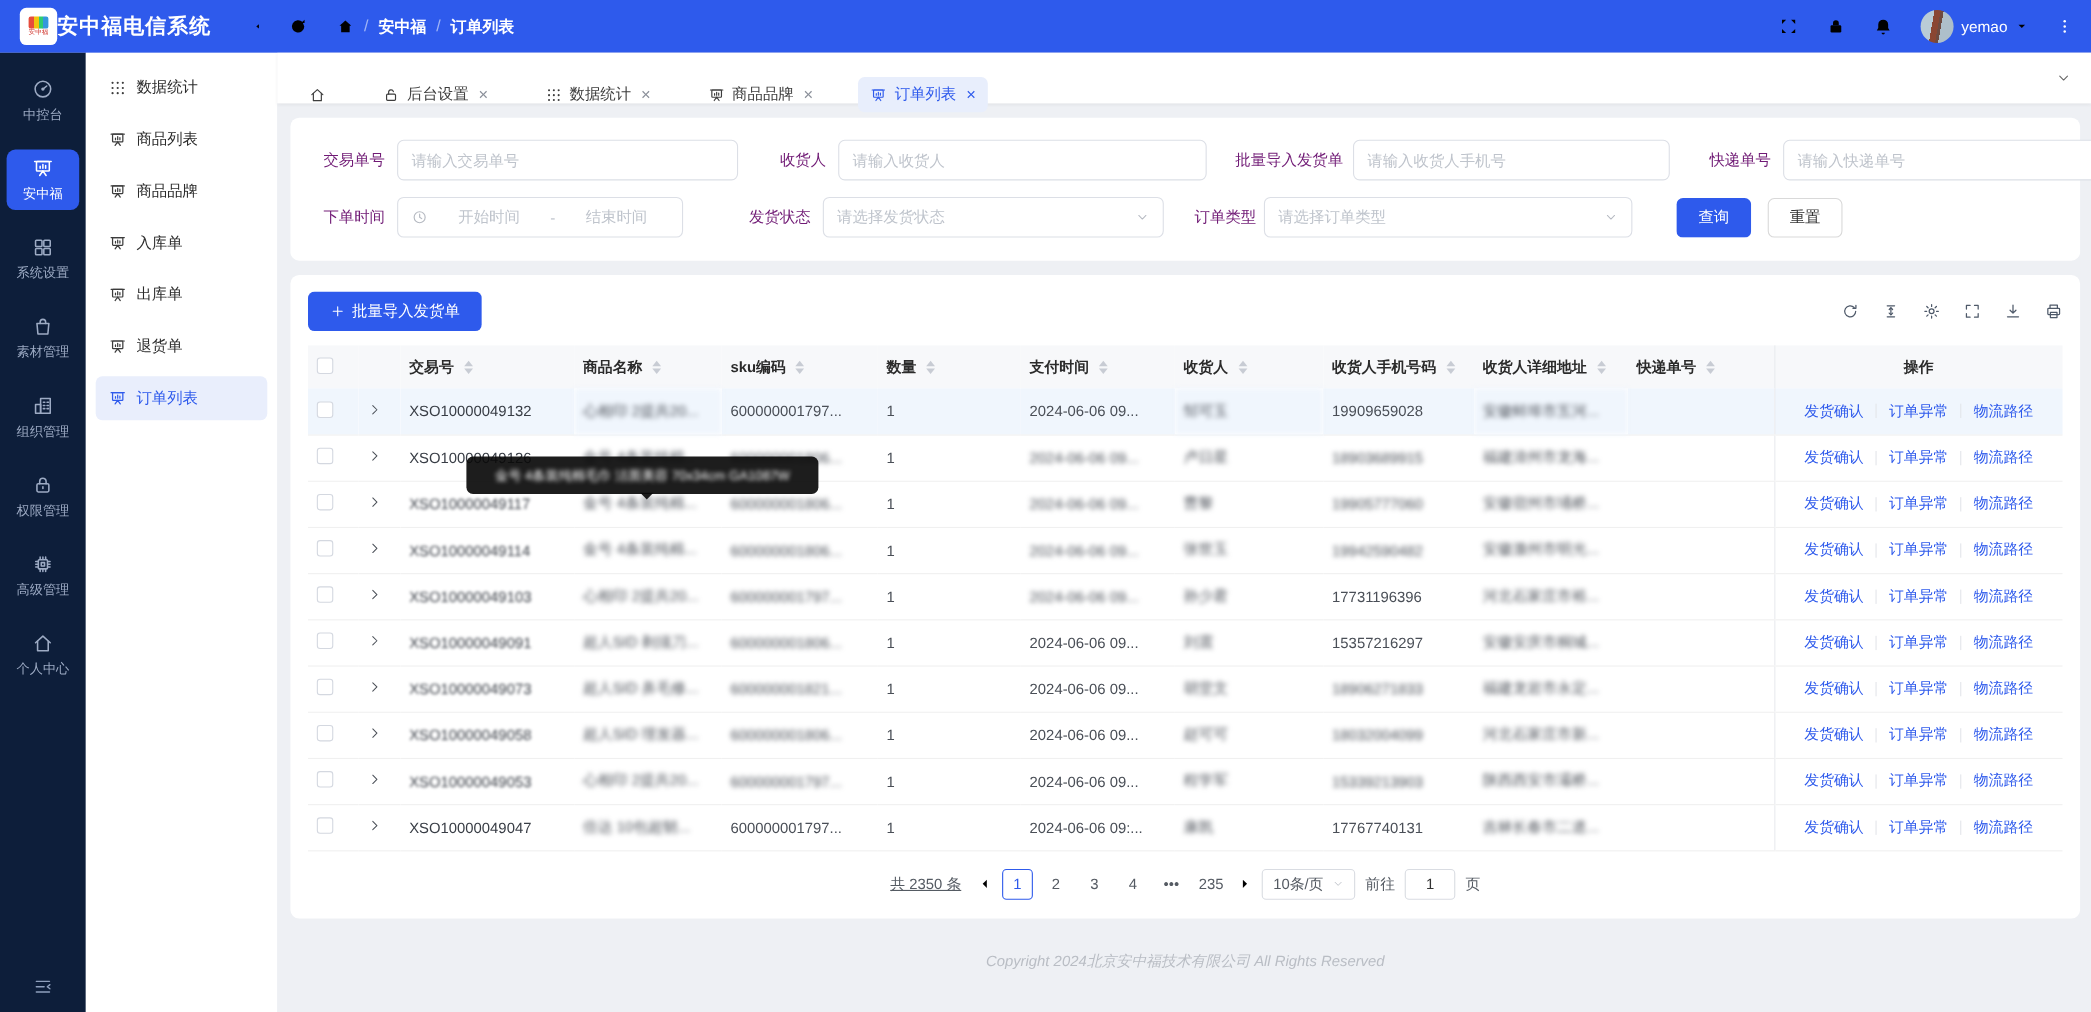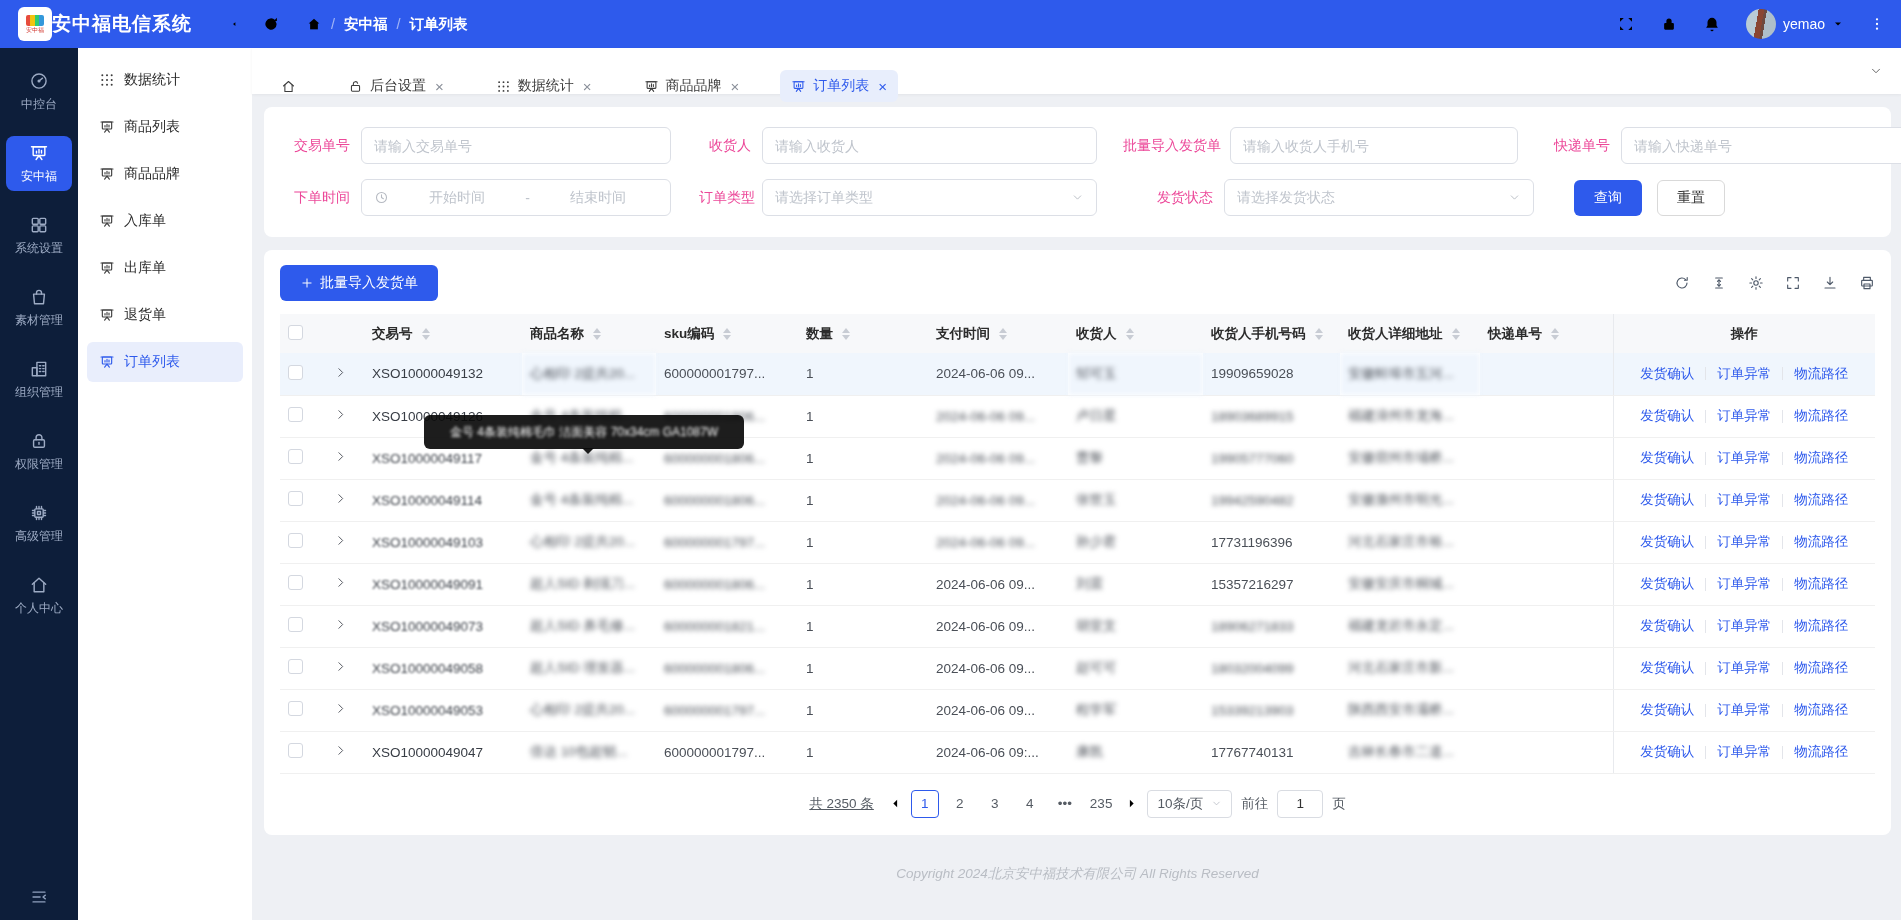--- a/index.html
+++ b/index.html
@@ -52,21 +52,21 @@
   .tab-chev { margin-left:auto; color:#666; width:14px; height:14px; cursor:pointer; }
 
   .content { flex:1; padding:13px 10px 0 12px; overflow:hidden; }
 
   
   .card { background:#fff; border-radius:8px; }
   .filter-card { padding:20px 16px 21px; }
   .f-row { display:flex; align-items:center; }
   .f-row + .f-row { margin-top:15px; }
   .f-group { display:flex; align-items:center; }
-  .f-label { font-size:14px; color:#ec4899; margin-right:11px; text-align:right; white-space:nowrap; }
+  .f-label { font-size:14px; color:#701a75; margin-right:11px; text-align:right; white-space:nowrap; }
   .f-input { height:37px; border:1px solid #dcdfe6; border-radius:6px; padding:0 12px; font-size:14px; color:#333; outline:none; font-family:inherit; }
   .f-input::placeholder { color:#bfc4cc; }
   .f-select { height:37px; border:1px solid #dcdfe6; border-radius:6px; padding:0 12px; display:flex; align-items:center; justify-content:space-between; cursor:pointer; }
   .f-select .ph { color:#bfc4cc; font-size:14px; }
   .f-select .ic { width:13px; height:13px; color:#b6bac2; }
   .f-range { height:37px; border:1px solid #dcdfe6; border-radius:6px; display:flex; align-items:center; padding:0 12px; gap:8px; }
   .f-range .ic { width:15px; height:15px; color:#b6bac2; }
   .f-range .ph { color:#bfc4cc; font-size:14px; flex:1; text-align:center; }
   .btn { height:36px; padding:0 19px; border-radius:6px; font-size:14px; display:inline-flex; align-items:center; gap:6px; cursor:pointer; border:1px solid transparent; }
   .btn-primary { background:#2e5aec; color:#fff; }
@@ -436,42 +436,42 @@
               <input class="f-input" style="width: 288px;" placeholder="请输入收货人手机号">
             </div>
             <div class="f-group" style="margin-left:26px">
               <span class="f-label" style="width:66px">快递单号</span>
               <input class="f-input" style="width: 306px;" placeholder="请输入快递单号">
             </div>
           </div>
           <div class="f-row">
             <div class="f-group">
               <span class="f-label" style="width:70px">下单时间</span>
-              <div class="f-range" style="width:310px">
+              <div class="f-range" style="width:260px">
                 <svg class="ic">
                     <use href="#i-clock"></use>
                   </svg>
                 <span class="ph">开始时间</span>
                 <span style="color:#bfc4cc">-</span>
                 <span class="ph">结束时间</span>
               </div>
             </div>
-            <div class="f-group" style="margin-left:28px">
-              <span class="f-label" style="width:52px">订单类型</span>
-              <div class="f-select" style="width:335px">
-                <span class="ph">请选择订单类型</span>
+            <div class="f-group" style="margin-left:56px">
+              <span class="f-label" style="width:60px">发货状态</span>
+              <div class="f-select" style="width:310px">
+                <span class="ph">请选择发货状态</span>
                 <svg class="ic">
                     <use href="#i-chevdown"></use>
                   </svg>
               </div>
             </div>
-            <div class="f-group" style="margin-left:56px">
-              <span class="f-label" style="width:60px">发货状态</span>
-              <div class="f-select" style="width:310px">
-                <span class="ph">请选择发货状态</span>
+            <div class="f-group" style="margin-left:28px">
+              <span class="f-label" style="width:52px">订单类型</span>
+              <div class="f-select" style="width:335px">
+                <span class="ph">请选择订单类型</span>
                 <svg class="ic">
                     <use href="#i-chevdown"></use>
                   </svg>
               </div>
             </div>
             <button class="btn btn-primary" style="margin-left:40px">查询</button>
             <button class="btn btn-plain" style="margin-left:15px">重置</button>
           </div>
         </div>
 

